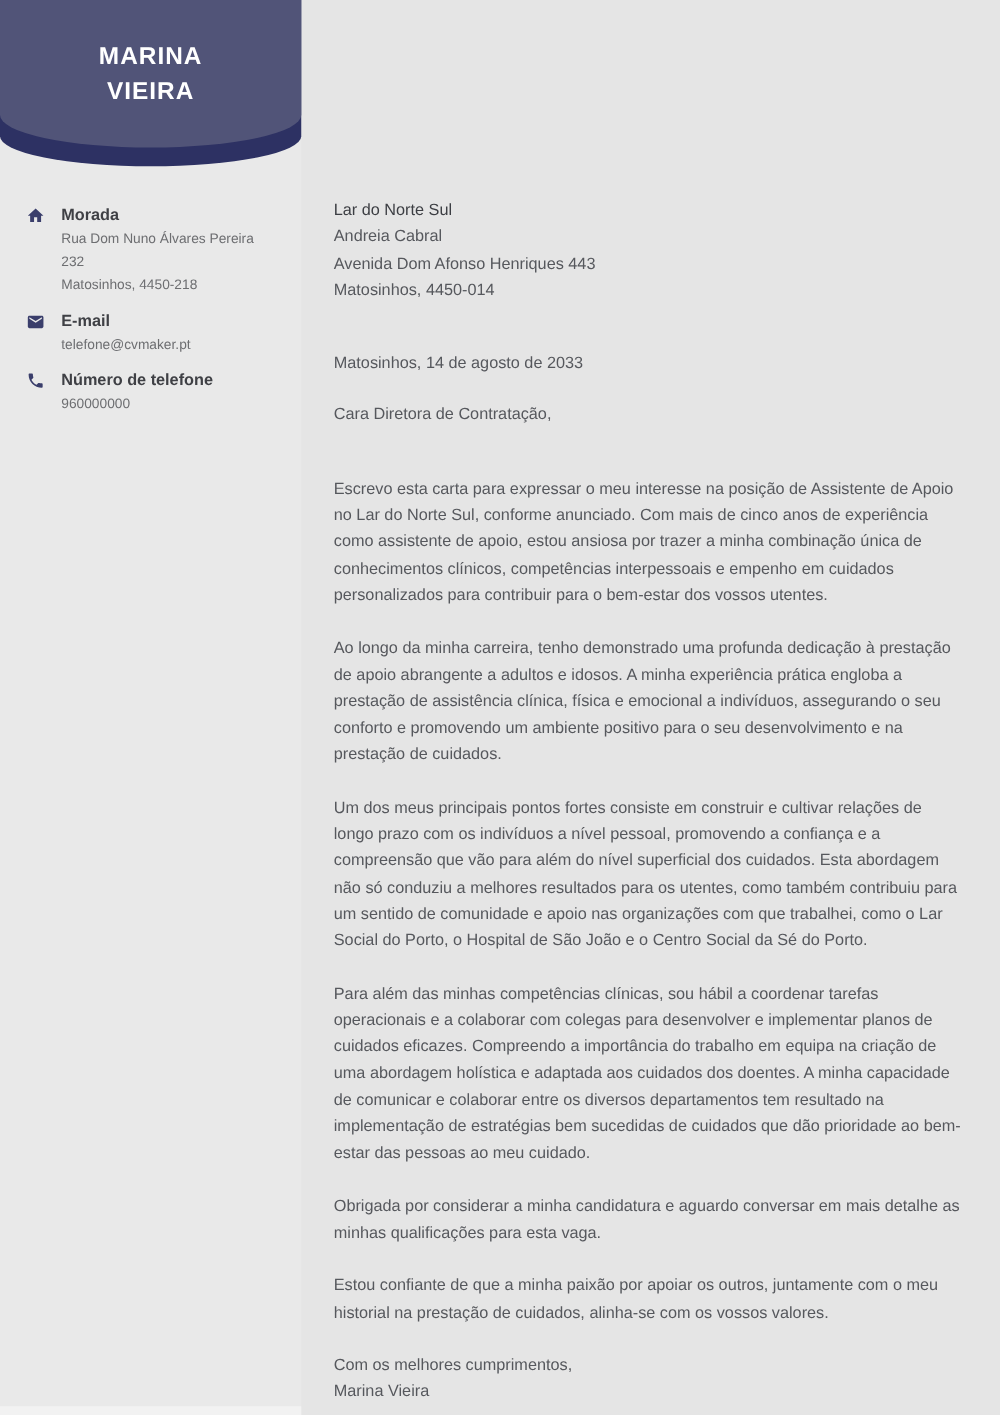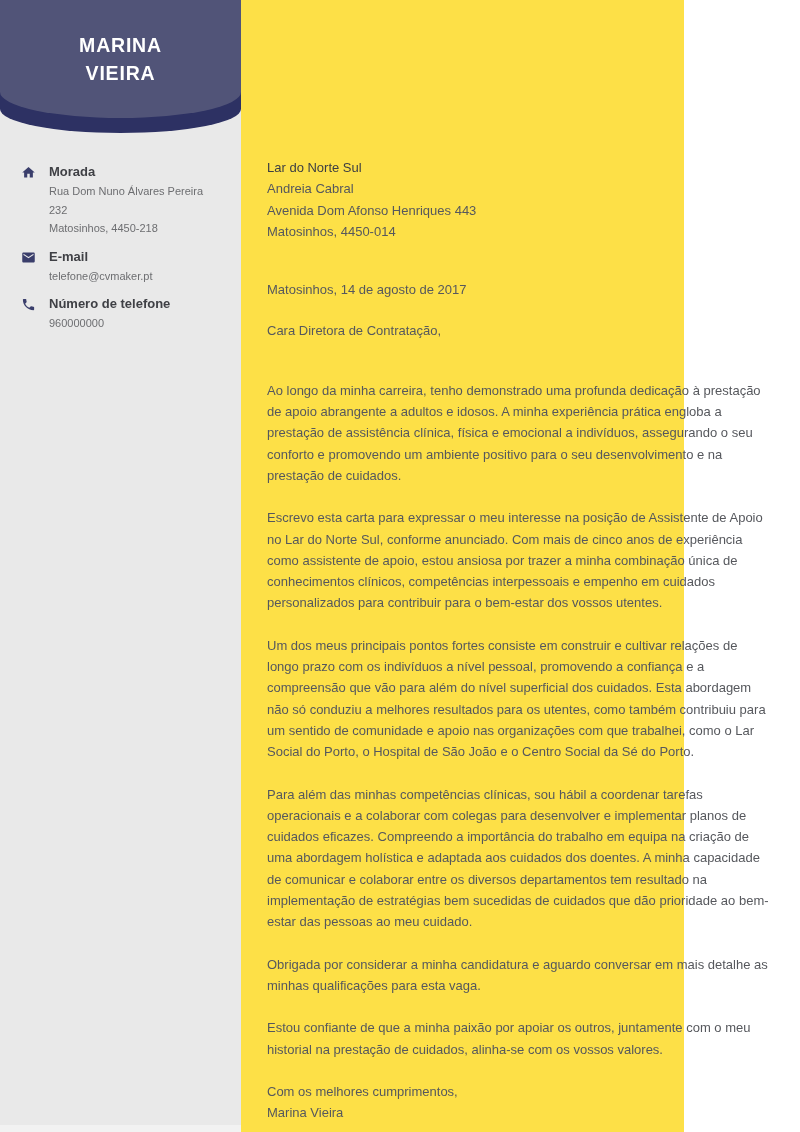--- a/index.html
+++ b/index.html
@@ -3,21 +3,21 @@
 <meta charset="utf-8">
 <style>
   * { margin:0; padding:0; box-sizing:border-box; }
   html, body { width:800px; height:1132px; }
   body {
     font-family:"Liberation Sans","DejaVu Sans",sans-serif;
     background:#ffffff;
     position:relative;
     overflow:hidden;
   }
-  .page { position:relative; width:684px; height:1132px; background:#fde047; }
+  .page { position:relative; width:800px; height:1132px; background:#e5e5e5; }
 
   
   .sidebar { position:absolute; left:0; top:0; width:241px; height:1132px; background:#e9e9e9; }
   .sidebar-bottom-fade { position:absolute; left:0; bottom:0; width:241px; height:7px; background:#f2f2f2; }
 
   
   .header-shadow {
     position:absolute; top:0; left:0; width:241px; height:133px;
     background:#2d3163;
     border-radius:0 0 50% 50% / 0 0 24px 24px;
@@ -116,26 +116,26 @@
 
   <div class="letter">
 
     <div class="recipient-block">
       <div class="bold-dark">Lar do Norte Sul</div>
       <div>Andreia Cabral</div>
       <div>Avenida Dom Afonso Henriques 443</div>
       <div>Matosinhos, 4450-014</div>
     </div>
 
-    <div class="date-line">Matosinhos, 14 de agosto de 2017</div>
+    <div class="date-line">Matosinhos, 14 de agosto de 2033</div>
 
     <div class="salutation-line">Cara Diretora de Contratação,</div>
 
+    <p>Escrevo esta carta para expressar o meu interesse na posição de Assistente de Apoio no Lar do Norte Sul, conforme anunciado. Com mais de cinco anos de experiência como assistente de apoio, estou ansiosa por trazer a minha combinação única de conhecimentos clínicos, competências interpessoais e empenho em cuidados personalizados para contribuir para o bem-estar dos vossos utentes.</p>
     <p>Ao longo da minha carreira, tenho demonstrado uma profunda dedicação à prestação de apoio abrangente a adultos e idosos. A minha experiência prática engloba a prestação de assistência clínica, física e emocional a indivíduos, assegurando o seu conforto e promovendo um ambiente positivo para o seu desenvolvimento e na prestação de cuidados.</p>
-    <p>Escrevo esta carta para expressar o meu interesse na posição de Assistente de Apoio no Lar do Norte Sul, conforme anunciado. Com mais de cinco anos de experiência como assistente de apoio, estou ansiosa por trazer a minha combinação única de conhecimentos clínicos, competências interpessoais e empenho em cuidados personalizados para contribuir para o bem-estar dos vossos utentes.</p>
     <p>Um dos meus principais pontos fortes consiste em construir e cultivar relações de longo prazo com os indivíduos a nível pessoal, promovendo a confiança e a compreensão que vão para além do nível superficial dos cuidados. Esta abordagem não só conduziu a melhores resultados para os utentes, como também contribuiu para um sentido de comunidade e apoio nas organizações com que trabalhei, como o Lar Social do Porto, o Hospital de São João e o Centro Social da Sé do Porto.</p>
     <p>Para além das minhas competências clínicas, sou hábil a coordenar tarefas operacionais e a colaborar com colegas para desenvolver e implementar planos de cuidados eficazes. Compreendo a importância do trabalho em equipa na criação de uma abordagem holística e adaptada aos cuidados dos doentes. A minha capacidade de comunicar e colaborar entre os diversos departamentos tem resultado na implementação de estratégias bem sucedidas de cuidados que dão prioridade ao bem-estar das pessoas ao meu cuidado.</p>
     <p>Obrigada por considerar a minha candidatura e aguardo conversar em mais detalhe as minhas qualificações para esta vaga.</p>
     <p>Estou confiante de que a minha paixão por apoiar os outros, juntamente com o meu historial na prestação de cuidados, alinha-se com os vossos valores.</p>
 
     <div class="closing-block">
       <div>Com os melhores cumprimentos,</div>
       <div>Marina Vieira</div>
     </div>
 

